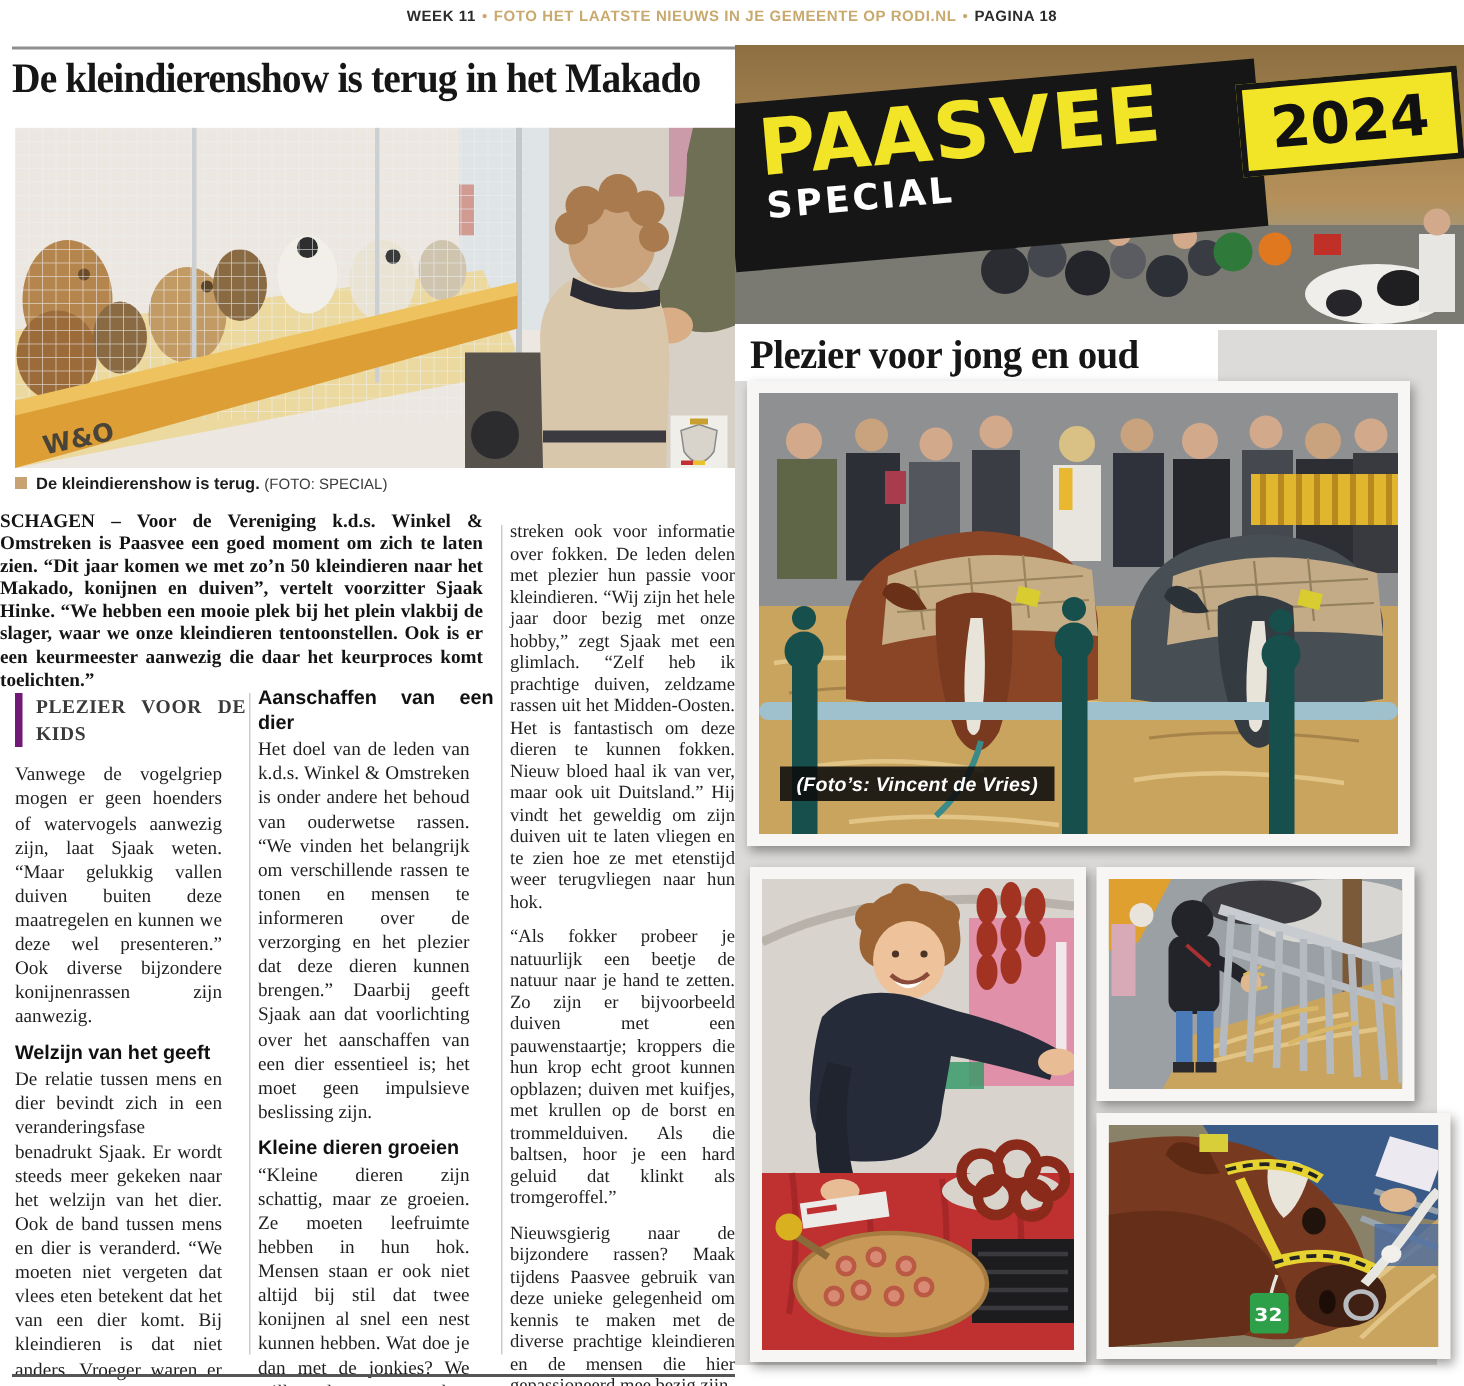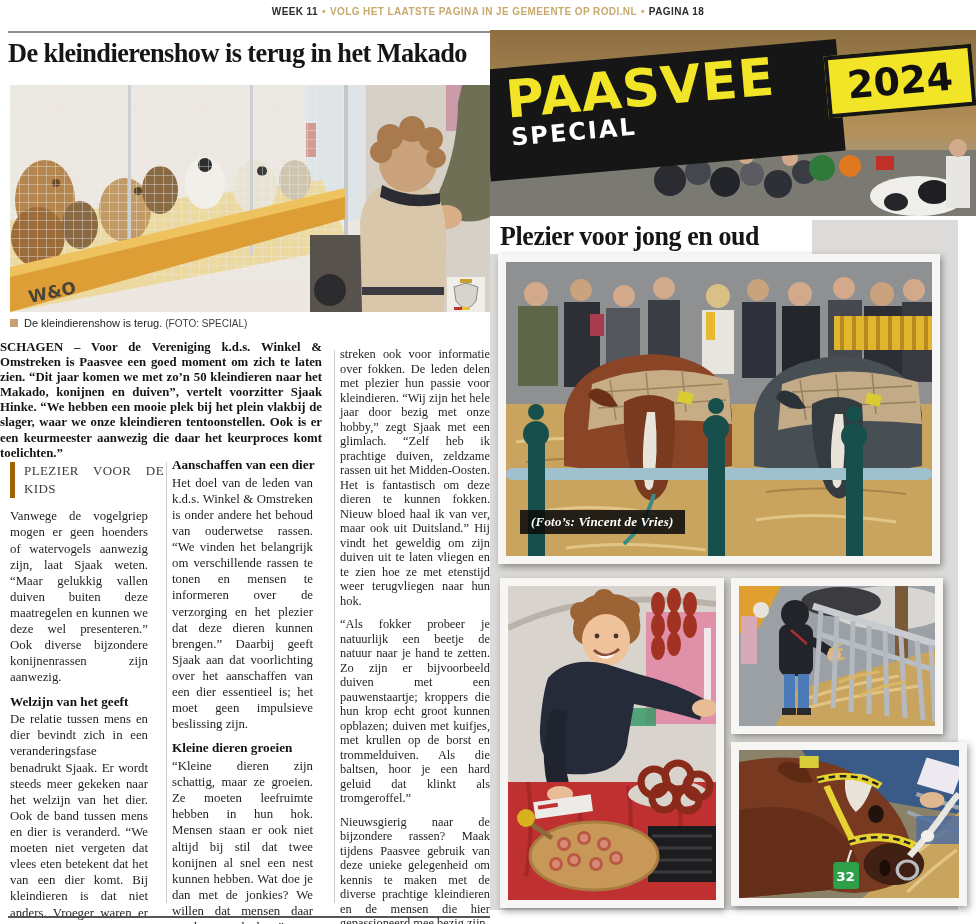--- a/index.html
+++ b/index.html
@@ -15,40 +15,40 @@
 
   
   #rule-top{left:8px;top:31px;width:482px;height:2px;background:#8f8f8f;}
   #headline{left:8px;top:37px;width:482px;font-family:"Liberation Serif",serif;
             font-weight:bold;font-size:28px;color:#161616;letter-spacing:-.6px;
             transform:scaleX(.94);transform-origin:0 0;white-space:nowrap;}
   #photo1{left:10px;top:85px;width:480px;height:227px;overflow:hidden;}
   #photo1 svg{display:block;width:100%;height:100%;}
   #caption1{left:10px;top:317px;width:480px;font-size:11px;color:#1c1c1c;}
   #caption1 .sq{display:inline-block;width:8px;height:8px;background:#c9a273;margin-right:6px;}
-  #caption1 strong{font-weight:normal;}
+  #caption1 strong{font-weight:bold;}
   #caption1 .credit{font-size:10px;color:#3c3c3c;}
 
   .serifbody{font-family:"Liberation Serif",serif;text-align:justify;color:#1f1f1f;}
   #intro{left:0;top:340px;width:322px;font-family:"Liberation Serif",serif;
          font-weight:bold;font-size:12.8px;line-height:1.18;text-align:justify;color:#141414;}
   .col{font-size:12.8px;line-height:1.26;}
   .col p{margin:0 16px 8px 0;}
-  .col h3{font-family:Liberation Serif, serif;font-size:13.2px;margin:8px 0 1px 0;color:#111;}
+  .col h3{font-family:Liberation Sans, sans-serif;font-size:13.2px;margin:8px 0 1px 0;color:#111;}
   #col1{left:10px;top:462px;width:154px;}
   #col2{left:172px;top:457px;width:157px;}
   #col3{left:340px;top:347px;width:150px;font-size:12.4px;line-height:1.17;}
   #col3 p{margin:0 0 9px 0;}
   .vline{width:1px;background:#cfcccc;}
   #vline1{left:166px;top:462px;height:441px;}
   #vline2{left:334px;top:350px;height:553px;}
   #rule-bottom{left:8px;top:916px;width:482px;height:2px;background:#555;}
 
-  .kicker{font-size:13px;font-weight:normal;letter-spacing:.4px;color:#3a3a3a;
-          border-left:5px solid #a16207;padding-left:9px;margin:0 0 10px 0;line-height:1.4;}
+  .kicker{font-size:13px;font-weight:bold;letter-spacing:.4px;color:#3a3a3a;
+          border-left:5px solid #701a75;padding-left:9px;margin:0 0 10px 0;line-height:1.4;}
 
   
   #banner{left:490px;top:30px;width:486px;height:186px;overflow:hidden;}
   #banner svg{display:block;width:100%;height:100%;}
   #banner-black{left:-4px;top:38px;width:356px;height:112px;background:#161616;
                 transform:rotate(-5deg);transform-origin:20px 50%;}
   #paasvee{font-family:"DejaVu Sans","Liberation Sans",sans-serif;font-weight:bold;
            font-size:52px;line-height:.95;color:#f2e427;padding:8px 0 0 22px;letter-spacing:1px;}
   #special{font-family:"DejaVu Sans","Liberation Sans",sans-serif;font-weight:bold;
            font-size:24px;color:#fff;padding-left:24px;letter-spacing:2px;line-height:1.1;}
@@ -61,32 +61,32 @@
   #headline2-band{left:490px;top:217px;width:322px;height:37px;background:#fff;}
   #headline2{left:500px;top:221px;font-family:"Liberation Serif",serif;font-weight:bold;
              font-size:27px;color:#161616;letter-spacing:-.4px;transform:scaleX(.96);
              transform-origin:0 0;white-space:nowrap;}
   .frame{background:#f7f6f4;box-shadow:2px 3px 7px rgba(0,0,0,.38);padding:8px;box-sizing:border-box;}
   .frame .ph{width:100%;height:100%;overflow:hidden;position:relative;}
   .frame svg{display:block;width:100%;height:100%;}
   #photo-main{left:498px;top:254px;width:442px;height:310px;}
   #credit-badge{position:absolute;left:14px;bottom:22px;background:rgba(12,12,12,.88);
                 color:#fff;font-style:italic;font-weight:bold;font-size:13px;
-                padding:4px 11px;letter-spacing:.2px;font-family:Liberation Serif, serif;}
+                padding:4px 11px;letter-spacing:.2px;}
   #photo-boy{left:500px;top:578px;width:224px;height:330px;}
   #photo-fence{left:731px;top:578px;width:212px;height:156px;}
   #photo-cow{left:731px;top:742px;width:236px;height:164px;}
 </style>
 </head>
 <body>
 
 <div id="page">
 
   <div class="abs" id="folio">
-    <span>WEEK 11</span><span class="dot">•</span><span class="gold">VOLG HET LAATSTE PAGINA IN JE GEMEENTE OP RODI.NL</span><span class="dot">•</span><span>PAGINA 18</span>
+    <span>WEEK 11</span><span class="dot">•</span><span class="gold">FOTO HET LAATSTE NIEUWS IN JE GEMEENTE OP RODI.NL</span><span class="dot">•</span><span>PAGINA 18</span>
   </div>
 
   <div class="abs" id="rule-top"></div>
   <div class="abs" id="headline">De kleindierenshow is terug in het Makado</div>
 
   <div class="abs" id="photo1">
     <svg viewBox="0 0 480 227" preserveAspectRatio="none">
       <rect width="480" height="227" fill="#ece8e1"></rect>
       <rect x="296" y="0" width="62" height="135" fill="#dfe4e7"></rect>
       <rect x="296" y="38" width="10" height="34" fill="#c86a5a" opacity=".6"></rect>

